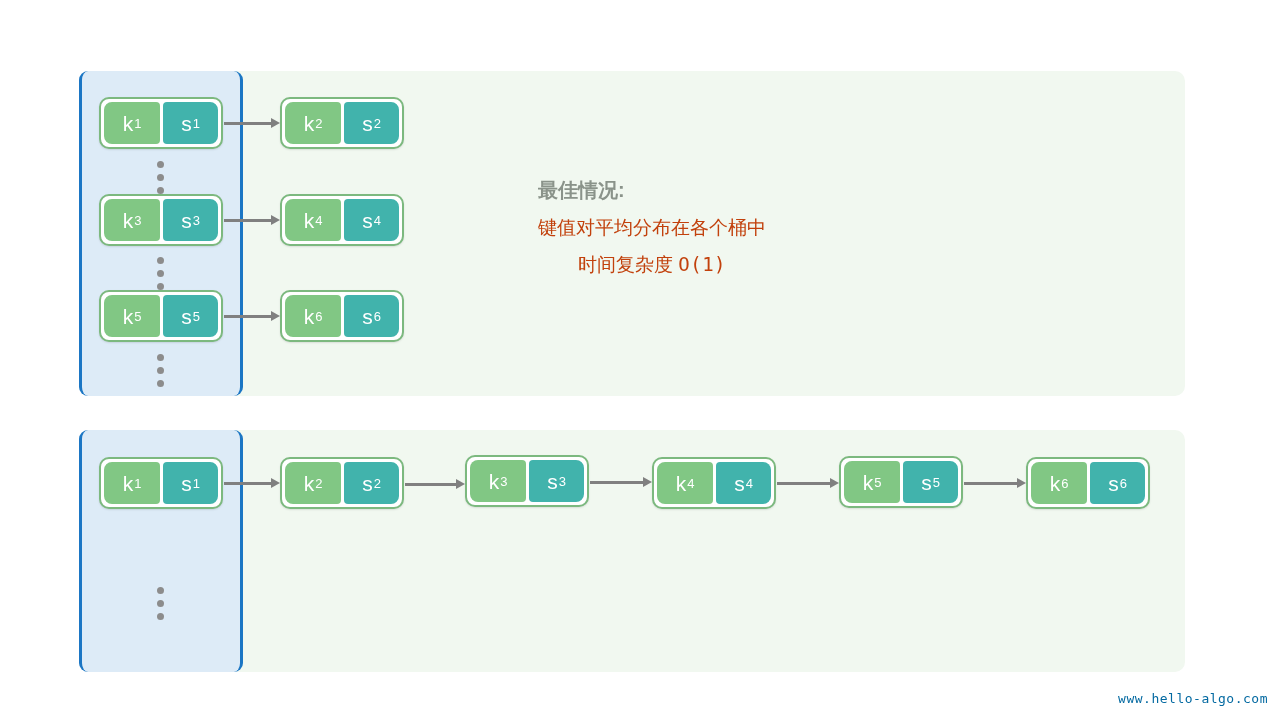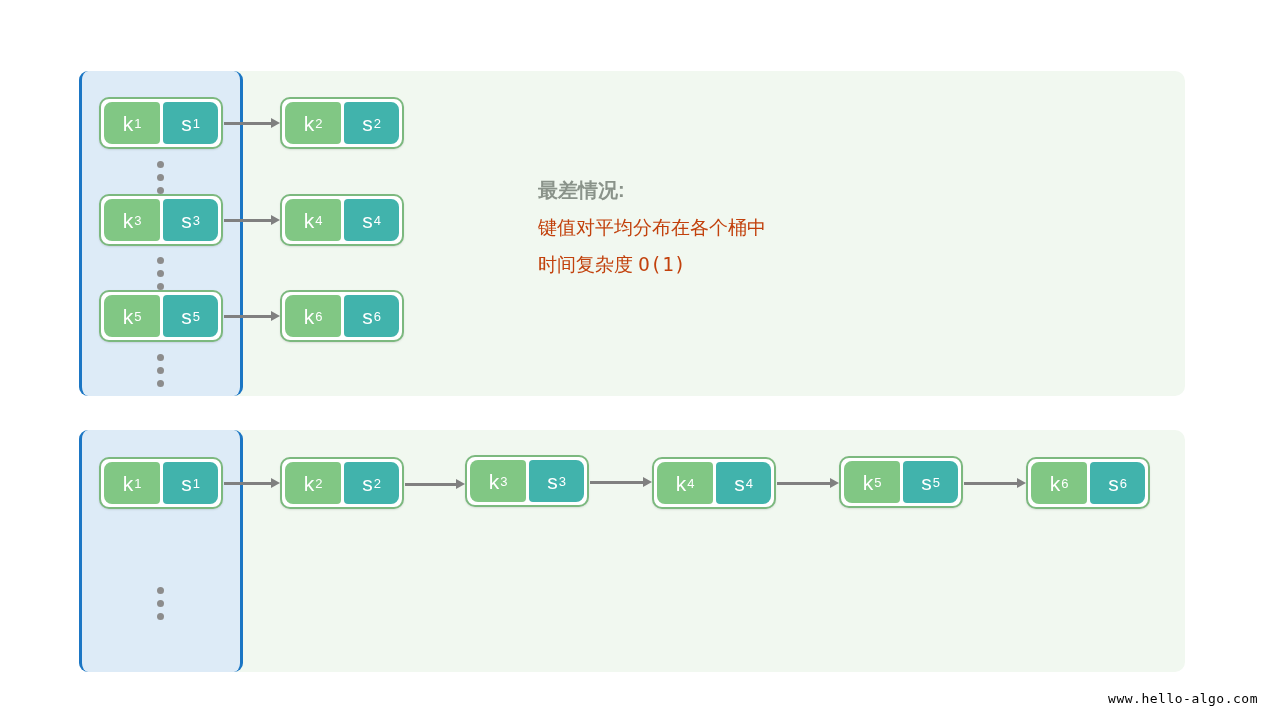--- a/index.html
+++ b/index.html
@@ -65,28 +65,28 @@
   .vdots i{
     display:block;width:7px;height:7px;border-radius:50%;
     background:#8c8c8c;margin-bottom:6px;
   }
   .vdots i:last-child{margin-bottom:0;}
 
   
   .caption{position:absolute;color:#8b948b;white-space:nowrap;}
   .caption .hd{font-size:20px;font-weight:bold;color:#8a938a;line-height:1;margin-bottom:18px;}
   .caption .ln{font-size:19px;line-height:1;margin-bottom:18px;color:#c2410c;}
-  .caption .ln:last-child{margin-bottom:0;}
+  .caption .ln:last-child{margin-bottom:0;text-align:center;}
   .mono{font-family:"DejaVu Sans Mono","Liberation Mono",monospace;font-size:19px;letter-spacing:.5px;}
 
   
   .watermark{
-    position:absolute;right:22px;bottom:14px;
+    position:absolute;right:12px;bottom:14px;
     font-family:"DejaVu Sans Mono","Liberation Mono",monospace;
-    font-size:13px;color:#000000;letter-spacing:.5px;white-space:nowrap;
+    font-size:13px;color:#0369a1;letter-spacing:.5px;white-space:nowrap;
   }
 </style>
 </head>
 <body>
 
 <div class="stage">
 
 
   <div class="green-panel" style="left:79px;top:71px;width:1106px;height:325px;"></div>
   <div class="blue-panel" style="left:79px;top:71px;width:164px;height:325px;"></div>
@@ -178,21 +178,21 @@
     </div>
   </div>
 
   <div class="vdots" style="left:157px;top:354px;">
     <i></i>
       <i></i>
       <i></i>
   </div>
 
   <div class="caption" style="left:538px;top:180px;">
-    <div class="hd">最差情况:</div>
+    <div class="hd">最佳情况:</div>
     <div class="ln">键值对平均分布在各个桶中</div>
     <div class="ln">
       <span>时间复杂度</span>
       <span class="mono">O(1)</span>
     </div>
   </div>
 
   <div class="green-panel" style="left:79px;top:430px;width:1106px;height:242px;"></div>
   <div class="blue-panel" style="left:79px;top:430px;width:164px;height:242px;"></div>
 

